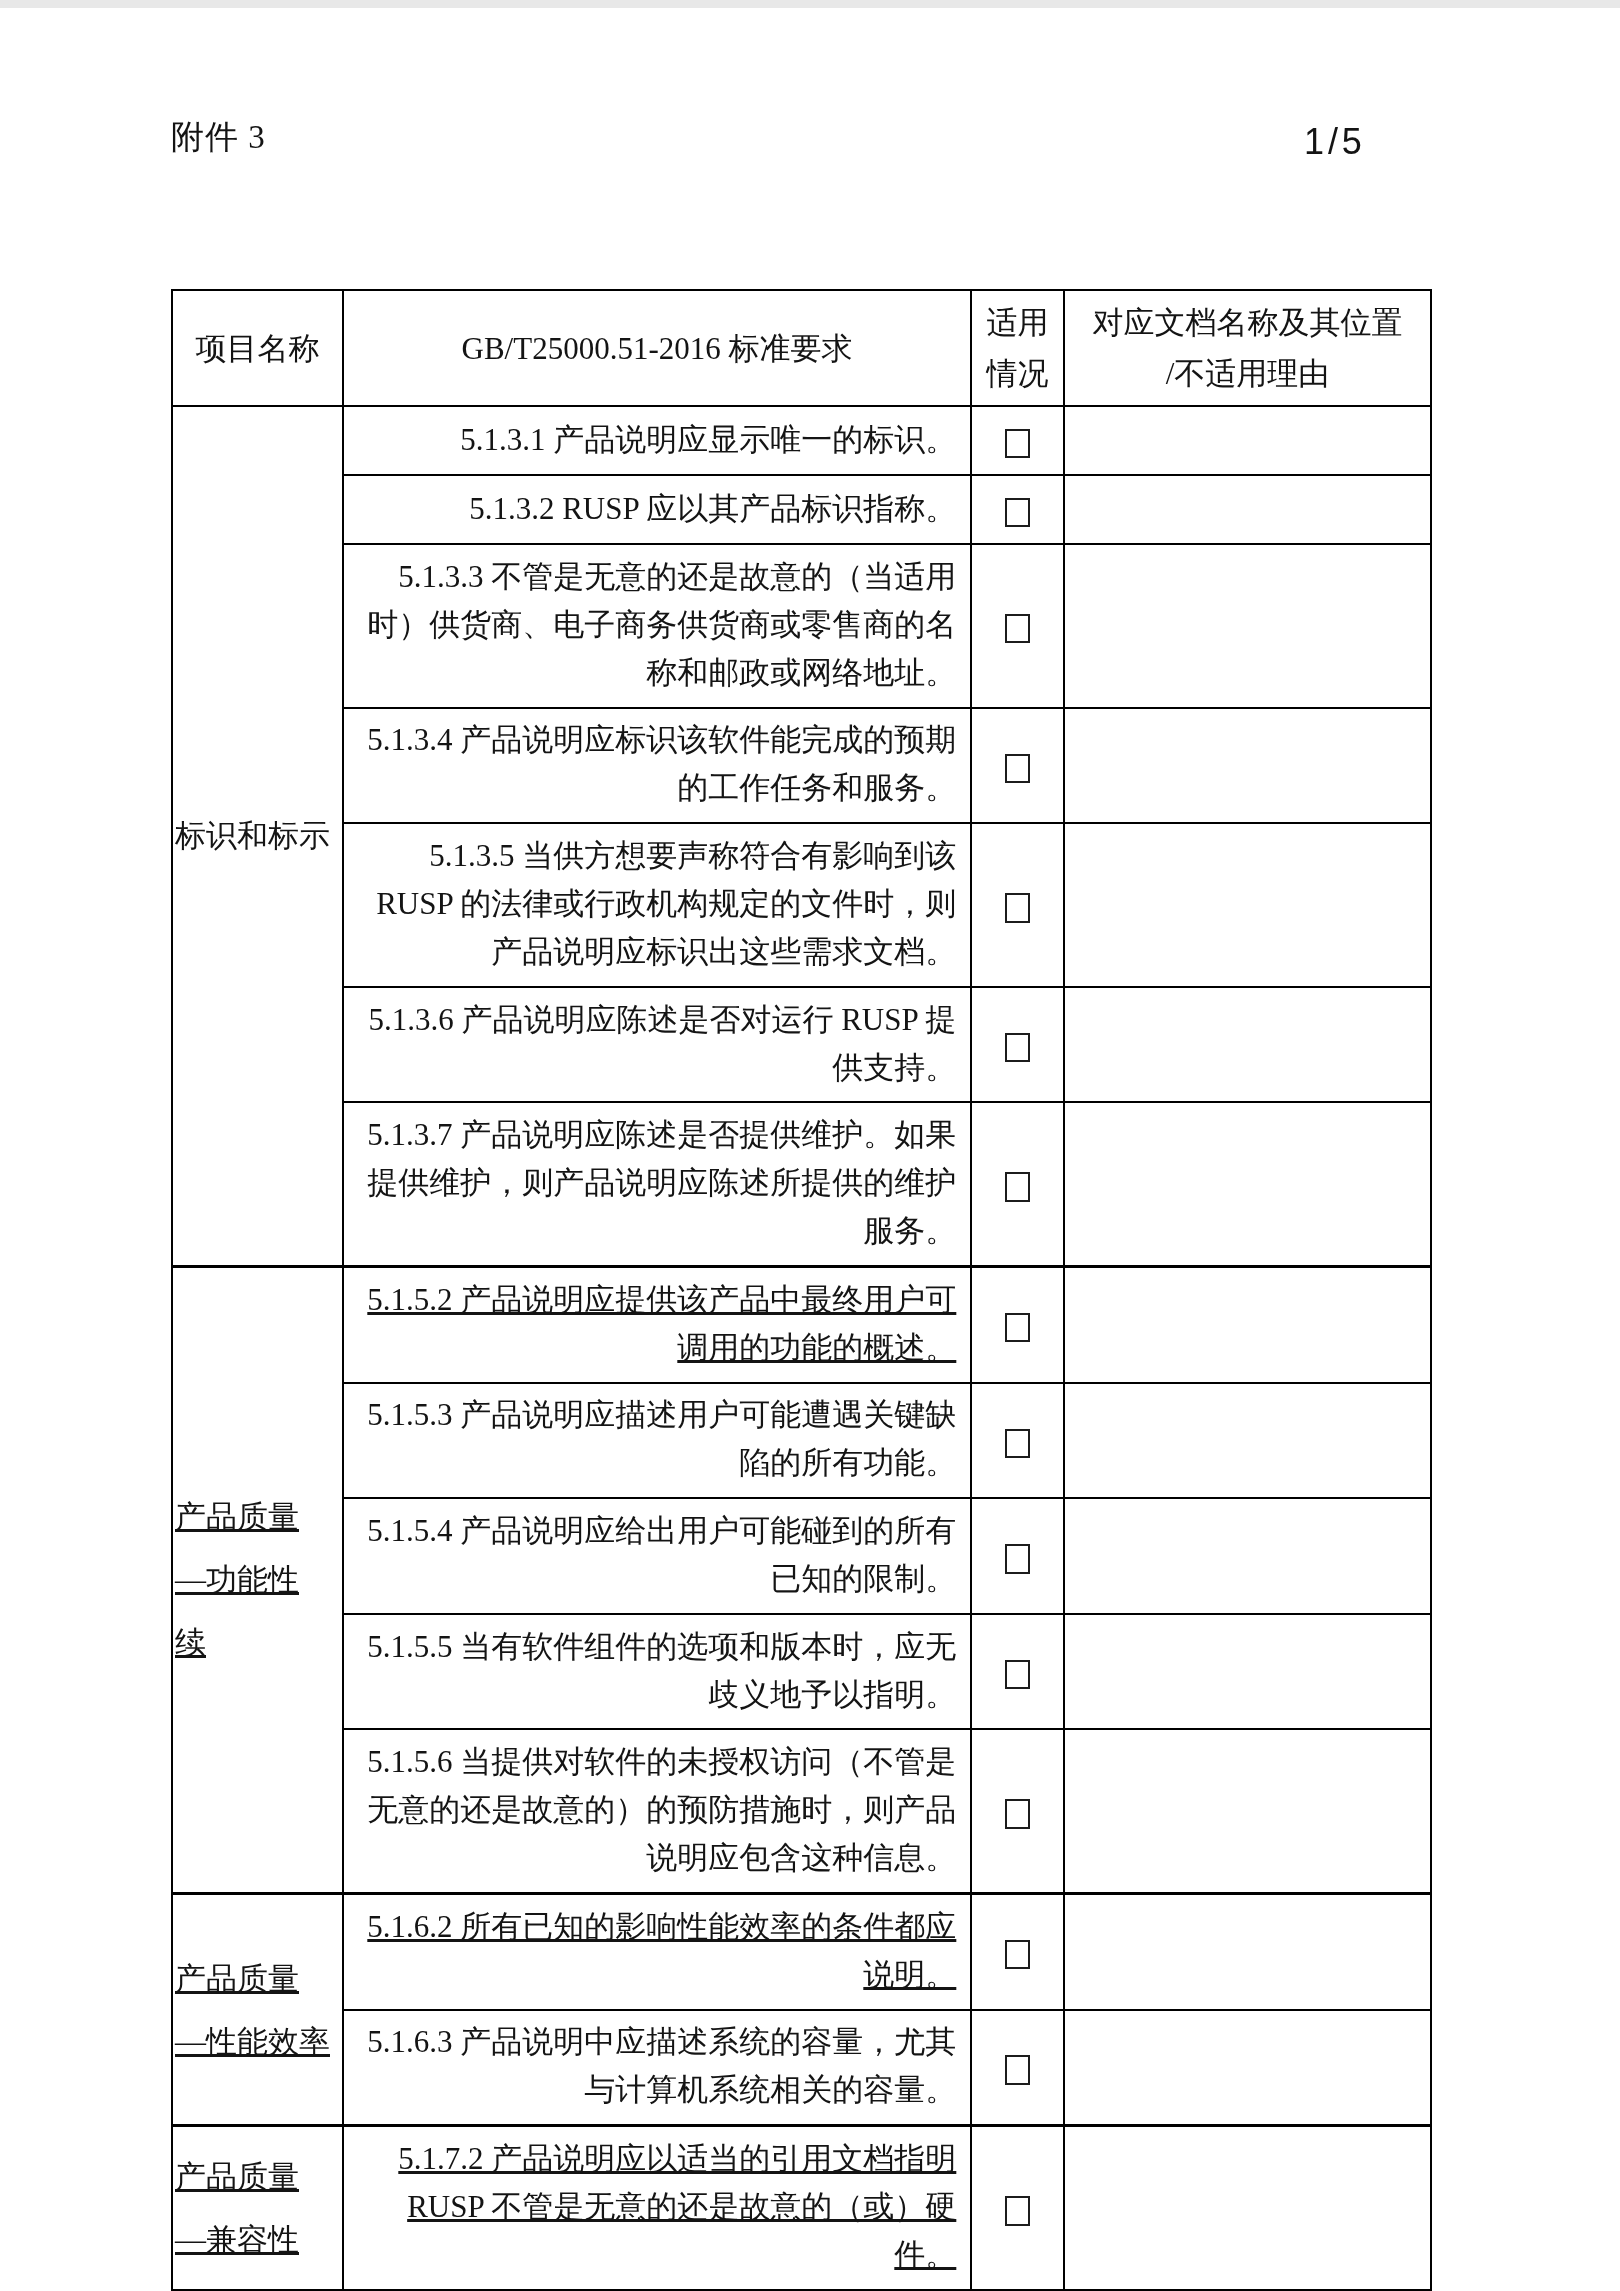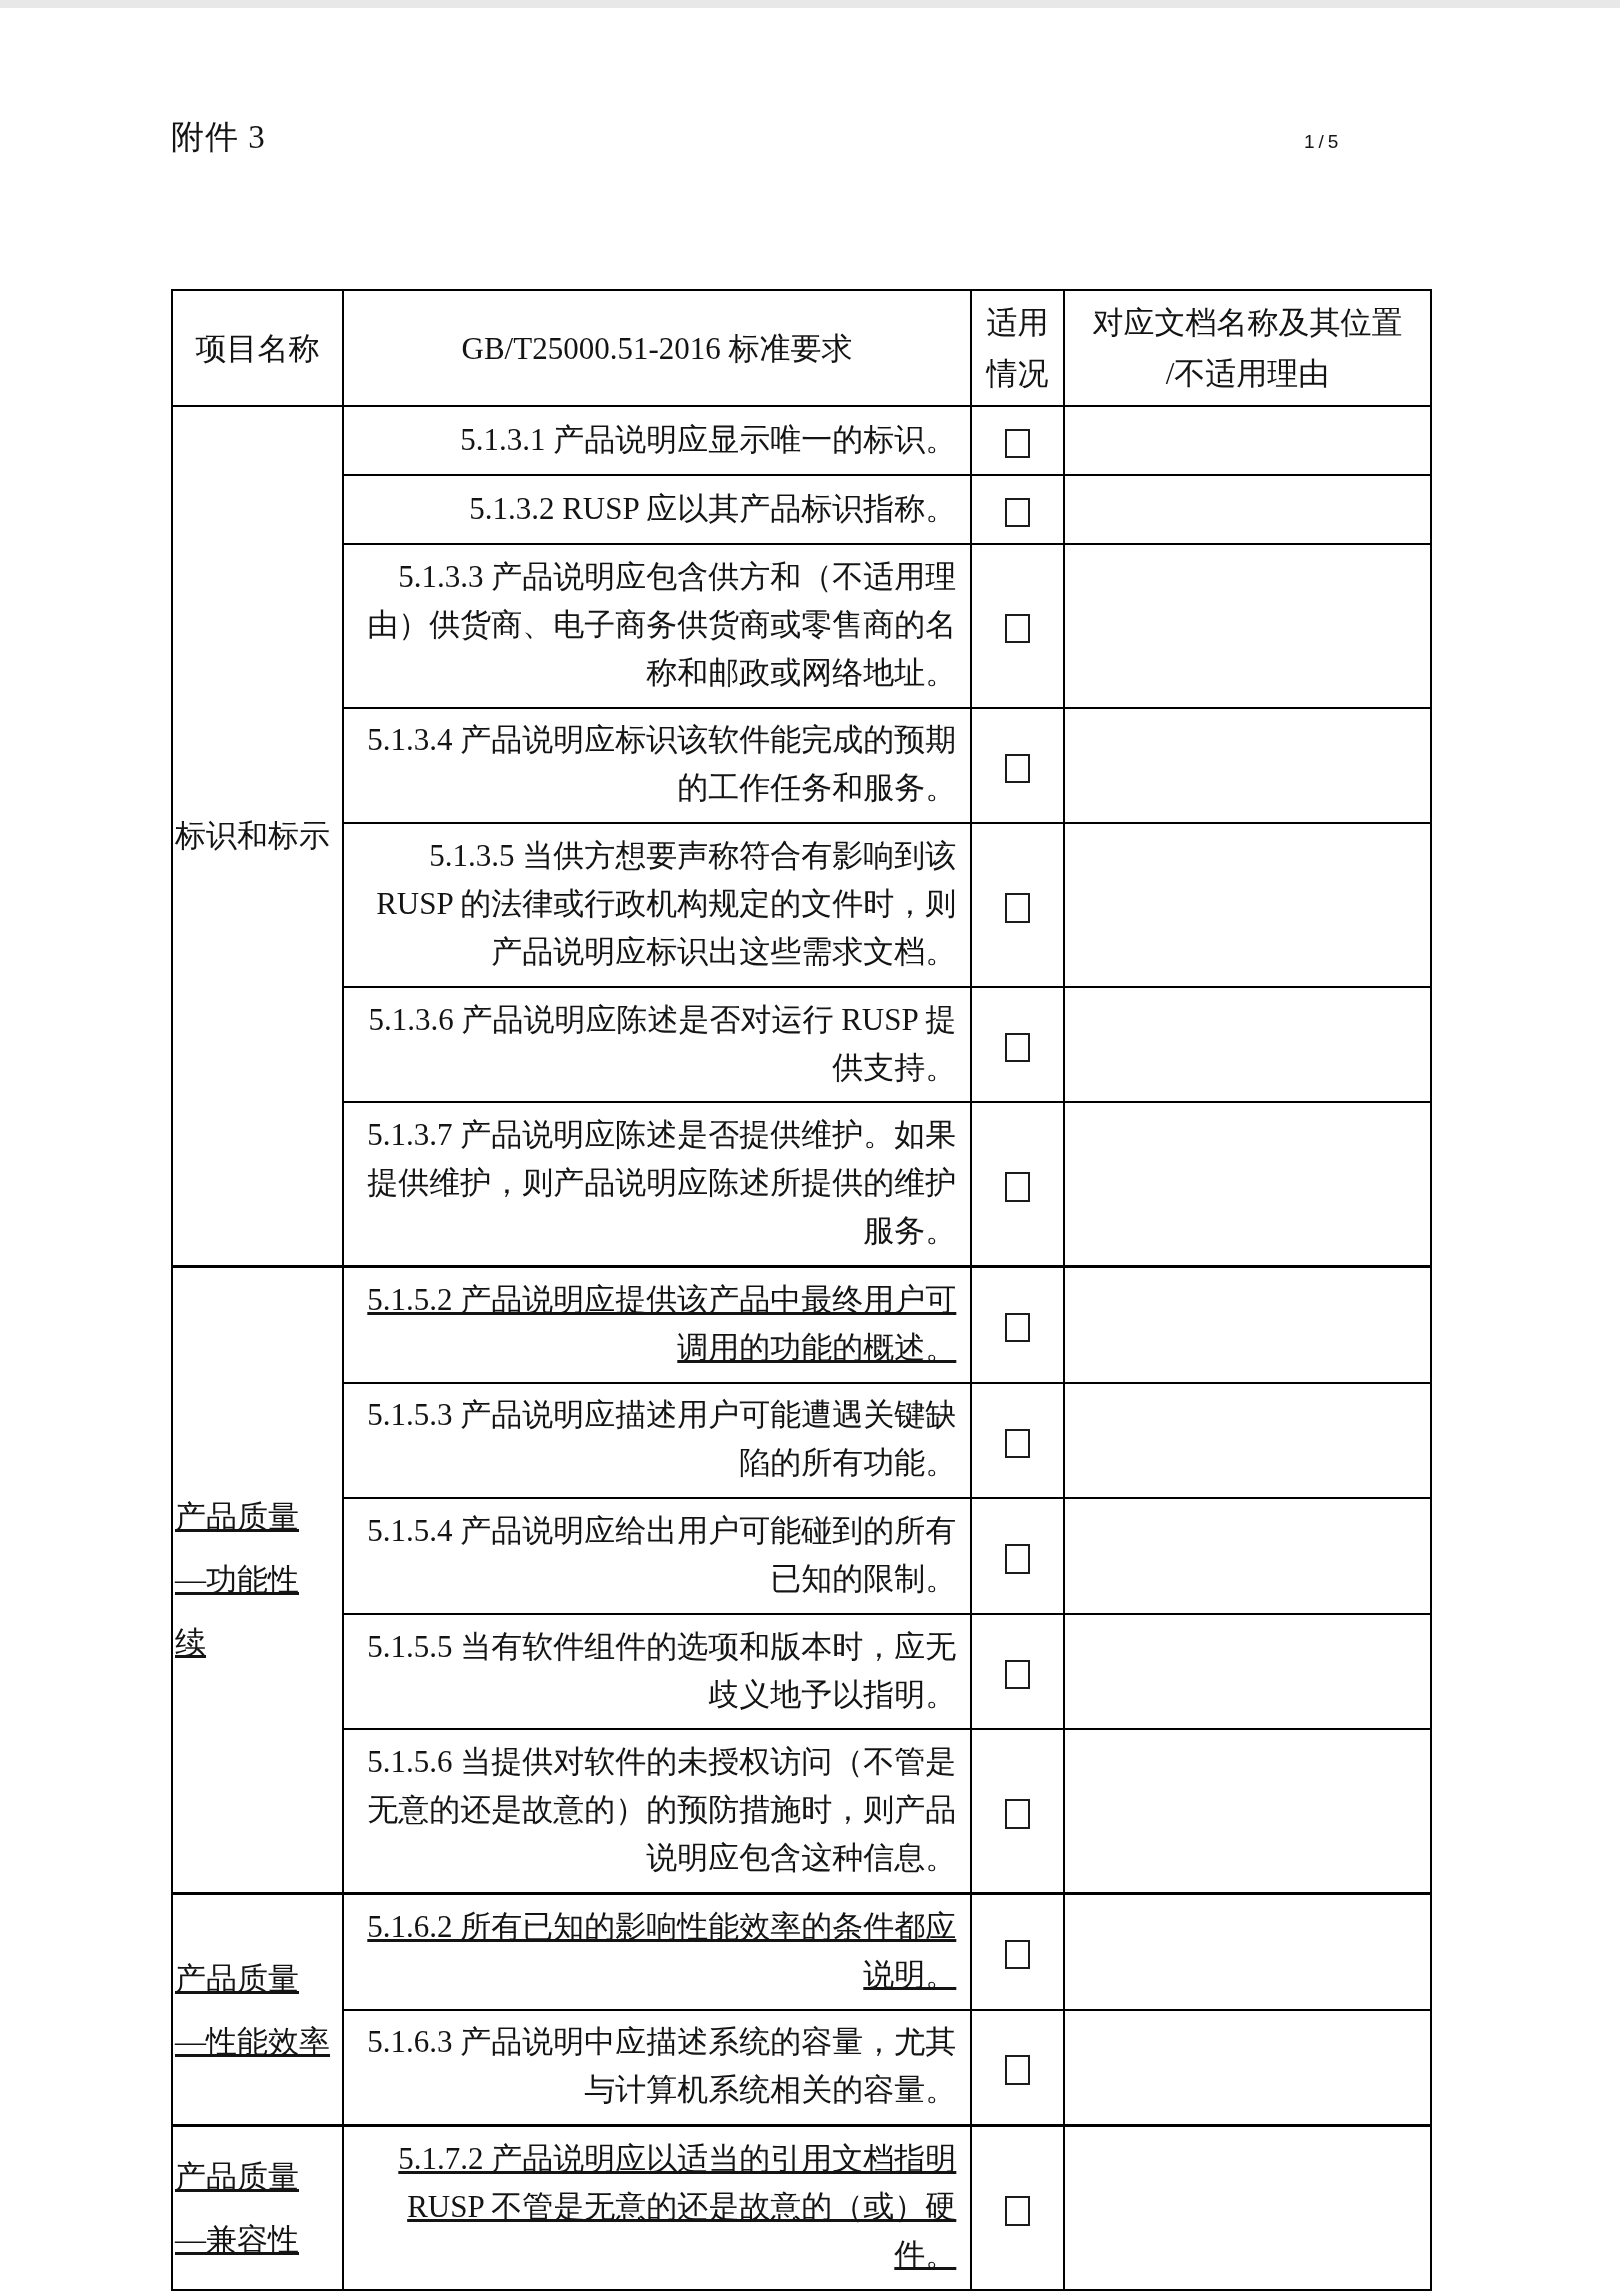--- a/index.html
+++ b/index.html
@@ -12,21 +12,21 @@
     color:#141414;
     overflow:hidden;
   }
   .attachment-label{
     position:absolute;left:171px;top:110px;
     font-size:33px;line-height:39px;
     letter-spacing:1px;
   }
   .page-number{
     position:absolute;left:1304px;top:116px;
-    font-size:19px;line-height:35px;
+    font-size:36px;line-height:35px;
     font-family:"Liberation Sans","DejaVu Sans",sans-serif;
     letter-spacing:3.9px;
   }
   .doc-title{
     position:absolute;top:194px;left:0;width:100%;
     text-align:center;
     font-size:44px;line-height:53px;
     letter-spacing:2px;
   }
   .table-wrap{
@@ -127,21 +127,21 @@
             <td class="req-cell">5.1.3.1 产品说明应显示唯一的标识。</td>
             <td class="chk-cell"><span class="checkbox"></span></td>
             <td class="doc-cell"></td>
           </tr>
           <tr>
             <td class="req-cell">5.1.3.2 RUSP 应以其产品标识指称。</td>
             <td class="chk-cell"><span class="checkbox"></span></td>
             <td class="doc-cell"></td>
           </tr>
           <tr>
-            <td class="req-cell">5.1.3.3 产品说明应包含供方和（不适用理由）供货商、电子商务供货商或零售商的名称和邮政或网络地址。</td>
+            <td class="req-cell">5.1.3.3 不管是无意的还是故意的（当适用时）供货商、电子商务供货商或零售商的名称和邮政或网络地址。</td>
             <td class="chk-cell"><span class="checkbox"></span></td>
             <td class="doc-cell"></td>
           </tr>
           <tr>
             <td class="req-cell">5.1.3.4 产品说明应标识该软件能完成的预期的工作任务和服务。</td>
             <td class="chk-cell"><span class="checkbox"></span></td>
             <td class="doc-cell"></td>
           </tr>
           <tr>
             <td class="req-cell">5.1.3.5 当供方想要声称符合有影响到该 RUSP 的法律或行政机构规定的文件时，则产品说明应标识出这些需求文档。</td>

